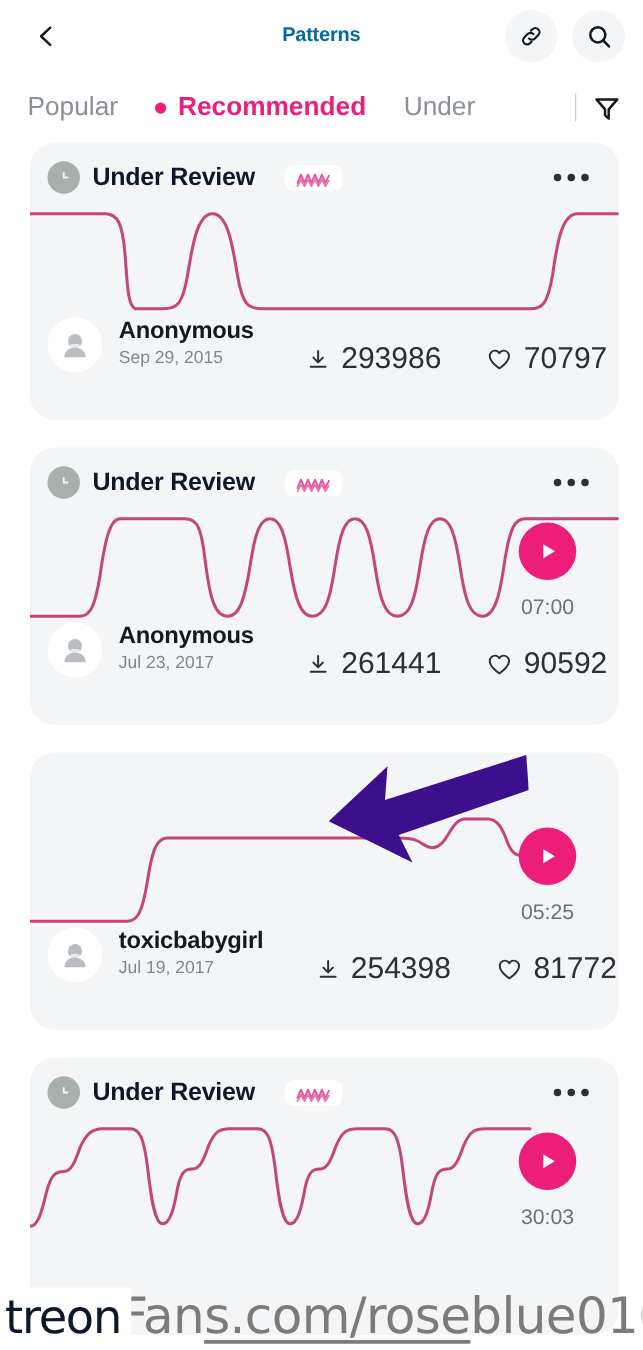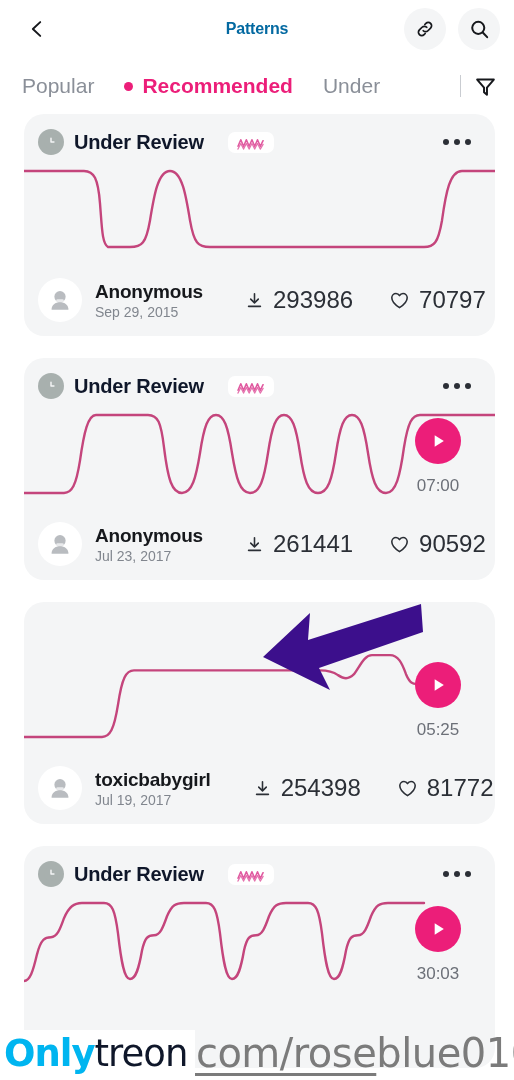--- a/index.html
+++ b/index.html
@@ -205,24 +205,23 @@
   }
   .duration {
     margin-top: 12px;
     font-size: 17px;
     color: #6c7078;
   }
 
   
   .card-foot {
     position: absolute;
-    left: 0; right: 0; bottom: 3px;
+    left: 0; right: 0; bottom: 16px;
     height: 66px;
     display: flex;
-    align-items: center;
     padding: 0 22px 0 14px;
     z-index: 3;
   }
   .avatar {
     width: 44px; height: 44px;
     border-radius: 50%;
     background: #ffffff;
     display: flex;
     align-items: center;
     justify-content: center;
@@ -571,17 +570,16 @@
     <svg width="160" height="92" viewBox="0 0 160 92">
       <path d="M0 53 L47 9 L45 36 L158 0 L160 28 L56 64 L67 86 Z" fill="#3c0f8c"></path>
     </svg>
   </div>
 
   <div class="watermark-url">
     <span>OnlyFan</span><span class="ul">s.com/rose</span><span>blue010</span>
   </div>
 
   <div class="watermark-logo">
-    <span class="wm-only">Only</span>
       <span class="wm-treon">treon</span>
   </div>
 
 </div>
 
 </body></html>

